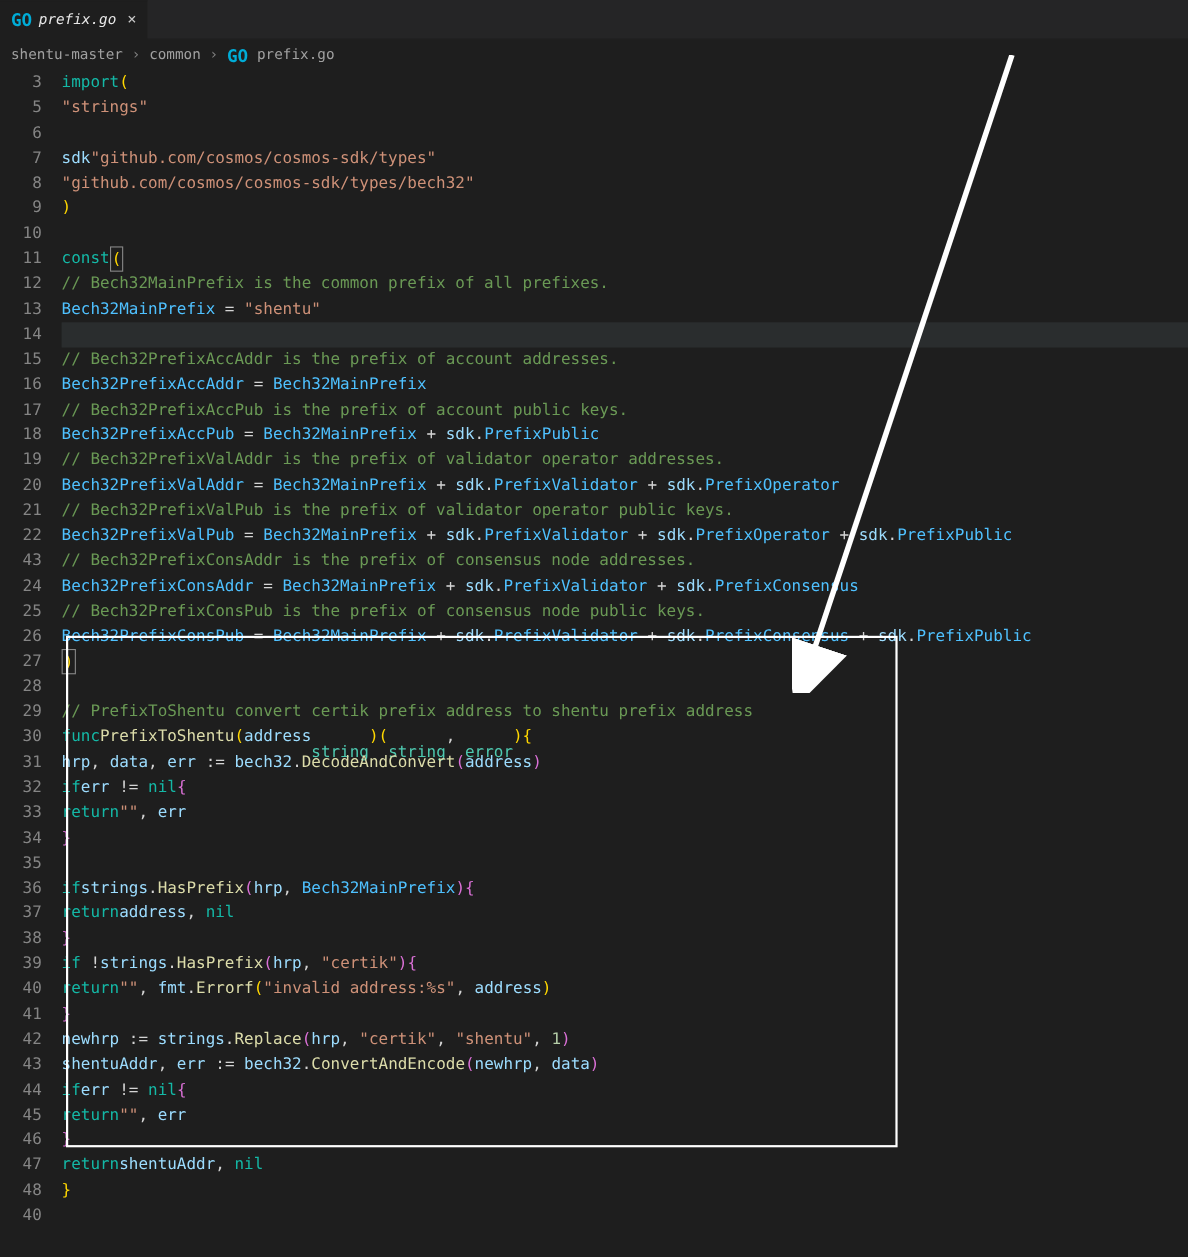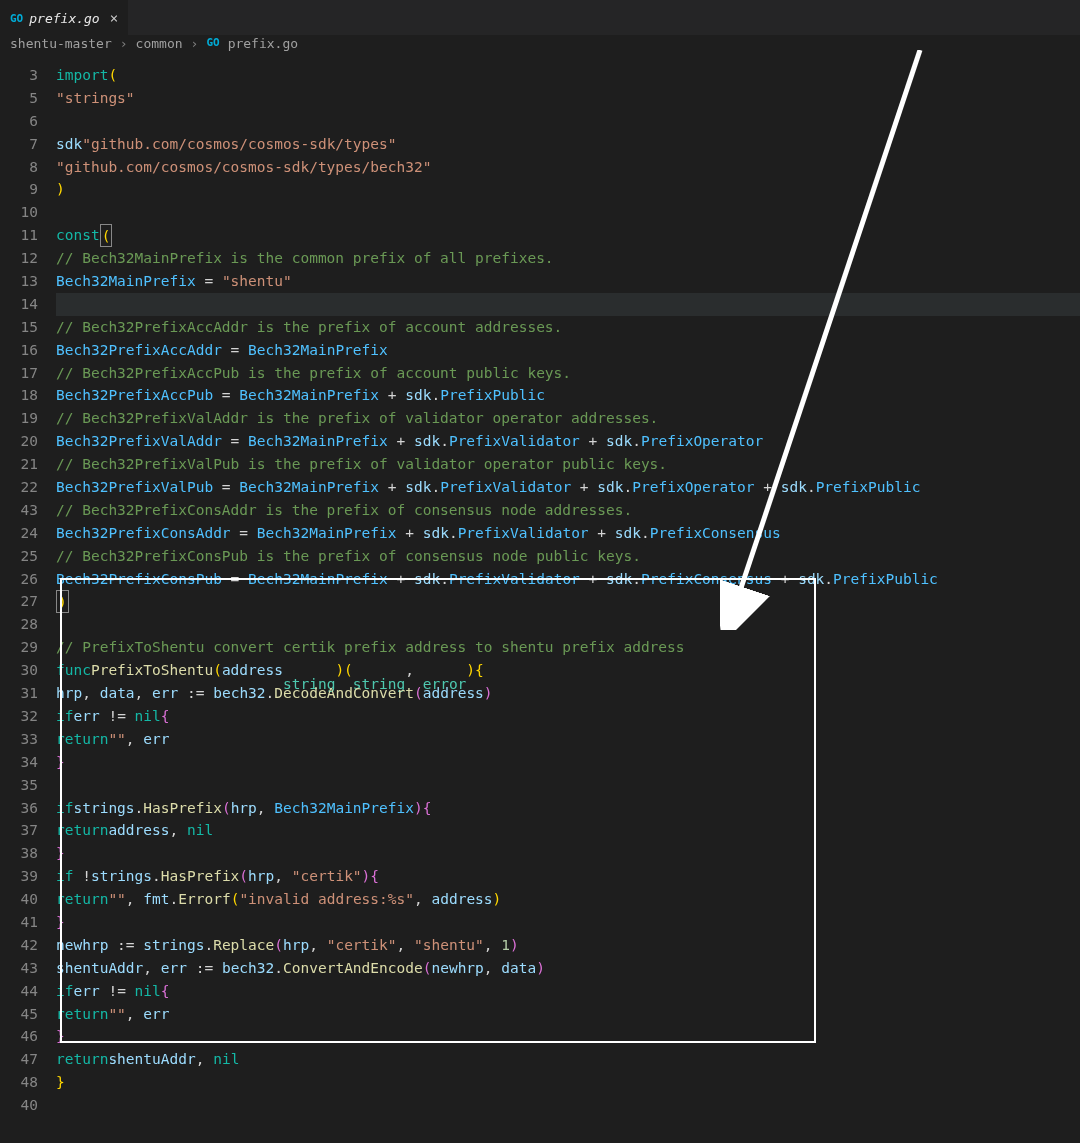--- a/index.html
+++ b/index.html
@@ -26,36 +26,37 @@
       display: flex;
       align-items: center;
       padding: 0 10px;
       gap: 6px;
       border-top: 1px solid #1e1e1e;
     }
     .tab.active { background: #1e1e1e; }
     .go-icon {
       color: #00acd7;
       font-weight: bold;
-      font-size: 11px;
+      font-size: 16px;
     }
     .tab-label {
       color: #e8e8e8;
       font-style: italic;
       font-size: 13px;
     }
     .tab-close {
       color: #c8c8c8;
       font-size: 14px;
       margin-left: 4px;
       cursor: pointer;
     }
     .breadcrumb {
       height: 28px;
       display: flex;
+      align-items: center;
       padding: 0 10px;
       gap: 8px;
       color: #a0a0a0;
       font-size: 13px;
     }
     .breadcrumb .sep { color: #808080; }
     .editor {
       display: flex;
       position: relative;
     }

